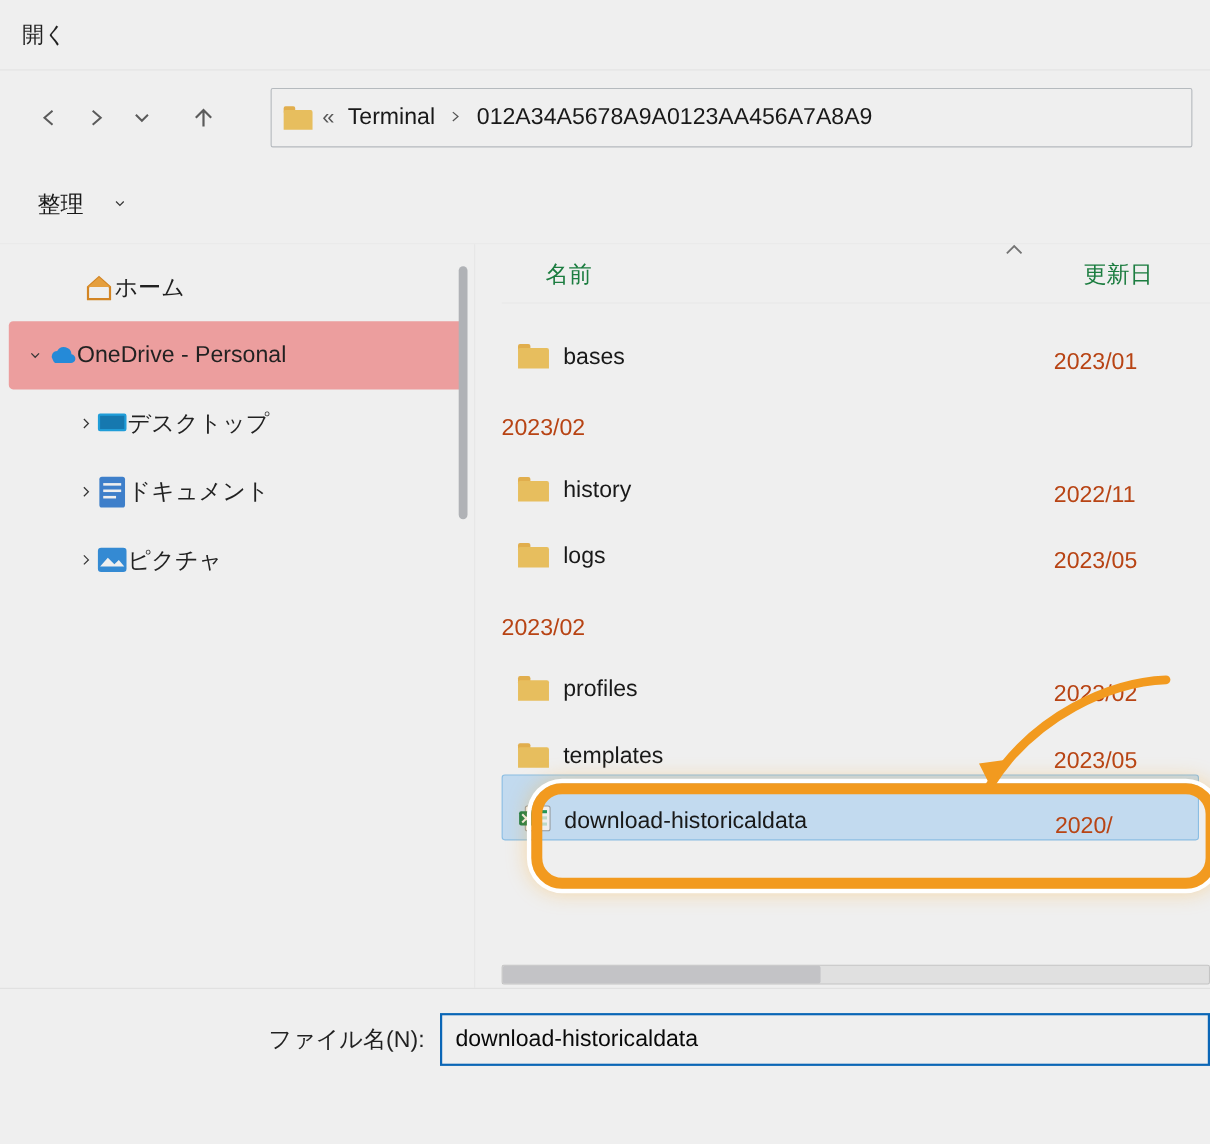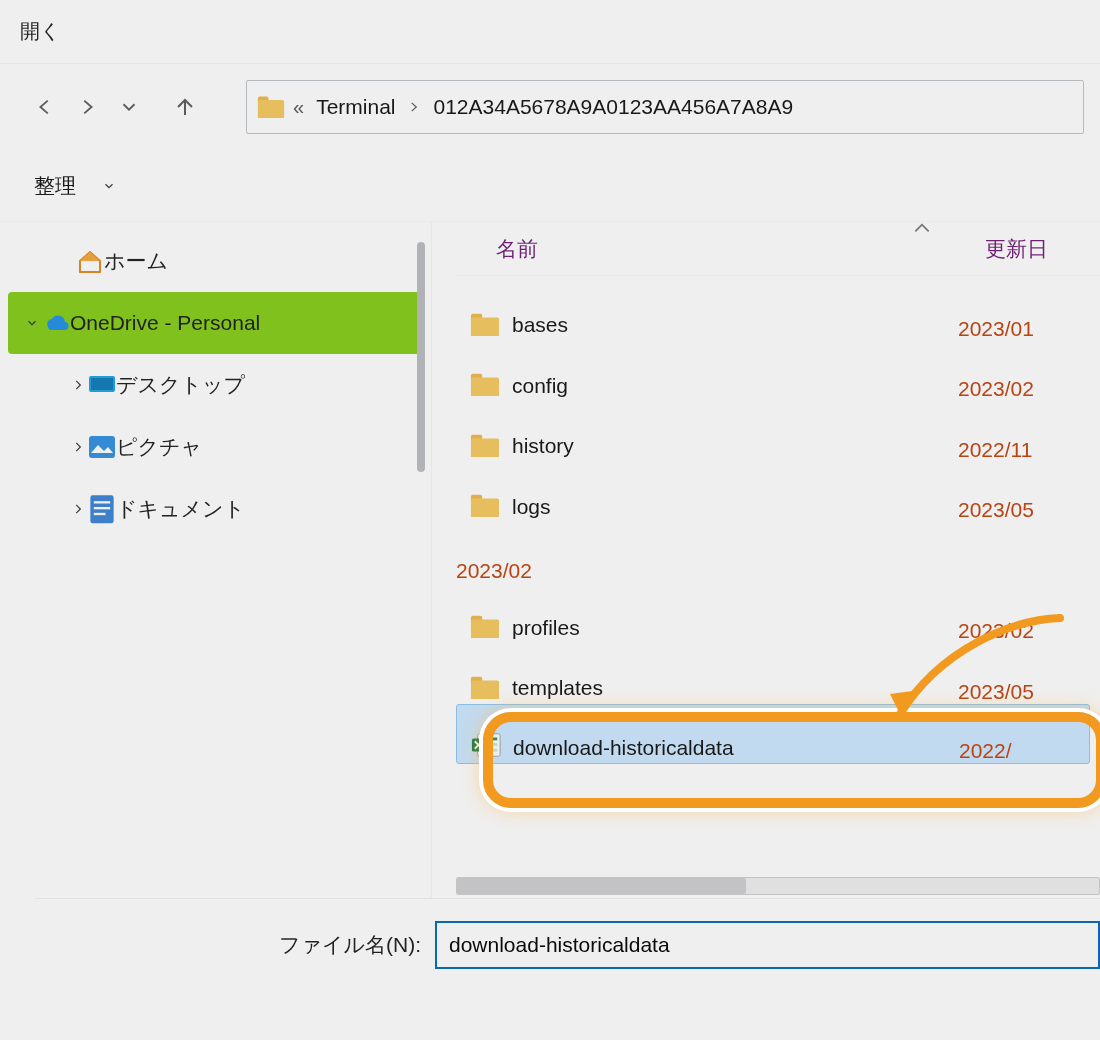--- a/index.html
+++ b/index.html
@@ -74,34 +74,34 @@
     background: #b9bcc0; border-radius: 4px;
   }
   .tree-row {
     display: flex; align-items: center; height: 62px;
     font-size: 21px;
     padding-left: 0; padding-right: 18px;
   }
   .tree-row.root { padding-left: 56px; }
   .tree-row.top  { padding-left: 22px; }
   .tree-row.child{ padding-left: 68px; }
-  .tree-row.sel { background: #84cc16; border-radius: 4px; margin: 0 8px; padding-right: 10px; }
+  .tree-row.sel { background: #fca5a5; border-radius: 4px; margin: 0 8px; padding-right: 10px; }
   .tree-row.top.sel  { padding-left: 14px; }
   .expander { width: 20px; display:flex; justify-content:center; }
   .expander svg { width: 14px; height: 14px; stroke: #333; stroke-width: 2; fill: none; }
   .tree-icon { width: 28px; height: 28px; display: inline-flex; align-items: center; justify-content:center; }
 
   
   .filepane {
     flex: 1; position: relative; overflow: hidden;
     padding-left: 24px;
   }
   .filehead {
     height: 54px; display: flex; align-items: center;
-    font-size: 21px; color: #701a75;
+    font-size: 21px; color: #15803d;
     border-bottom: 1px solid rgba(0,0,0,0.03);
   }
   .col-name { flex: 0 0 490px; padding-left: 40px; display:flex; align-items:center; gap:6px;}
   .col-date { flex: 1; margin-left: 39px; }
   .sort-ind { position: absolute; left: 480px; top: -6px; }
   .sort-ind svg { width: 20px; height: 12px; stroke: #777; stroke-width: 2; fill: none; }
 
   .filelist { position: relative; padding-top: 4px; }
   .filerow {
     height: 60.5px; display: flex; align-items: flex-end;
@@ -140,21 +140,20 @@
     pointer-events: none;
   }
 
   
   .footer {
     height: 120px;
     display: flex; align-items: flex-start;
     padding: 22px 0 0 0;
     border-top: 1px solid rgba(0,0,0,0.06);
     background: #fff;
-    margin-left: 35px;
   }
   .fn-label {
     width: 400px; text-align: right; font-size: 21px; padding-right: 14px;
     padding-top: 10px;
   }
   .fn-input {
     flex: 1; height: 48px;
     border: 2px solid #0067c0;
     background: #fff;
     font-size: 21px;
@@ -270,43 +269,43 @@
         <span>デスクトップ</span>
       </div>
 
       <div class="tree-row child">
         <span class="expander">
           <svg viewBox="0 0 24 24">
               <path d="M9 5 L16 12 L9 19"></path>
             </svg>
         </span>
         <span class="tree-icon">
-          <svg viewBox="0 0 28 24">
-              <rect x="1" y="1" width="26" height="22" rx="3" fill="#2f8fe0"></rect>
-              <path d="M3 18 L10 10 L16 16 L20 12 L25 18 Z" fill="#fff"></path>
-            </svg>
-        </span>
-        <span>ピクチャ</span>
-      </div>
-
-      <div class="tree-row child">
-        <span class="expander">
-          <svg viewBox="0 0 24 24">
-              <path d="M9 5 L16 12 L9 19"></path>
-            </svg>
-        </span>
-        <span class="tree-icon">
           <svg viewBox="0 0 24 28">
               <rect x="2" y="2" width="20" height="24" rx="2" fill="#3a83d6"></rect>
               <rect x="5" y="7" width="14" height="2" fill="#fff"></rect>
               <rect x="5" y="12" width="14" height="2" fill="#fff"></rect>
               <rect x="5" y="17" width="10" height="2" fill="#fff"></rect>
             </svg>
         </span>
         <span>ドキュメント</span>
+      </div>
+
+      <div class="tree-row child">
+        <span class="expander">
+          <svg viewBox="0 0 24 24">
+              <path d="M9 5 L16 12 L9 19"></path>
+            </svg>
+        </span>
+        <span class="tree-icon">
+          <svg viewBox="0 0 28 24">
+              <rect x="1" y="1" width="26" height="22" rx="3" fill="#2f8fe0"></rect>
+              <path d="M3 18 L10 10 L16 16 L20 12 L25 18 Z" fill="#fff"></path>
+            </svg>
+        </span>
+        <span>ピクチャ</span>
       </div>
 
       <div class="sidebar-scroll"></div>
     </div>
 
     <div class="filepane">
       <div class="sort-ind">
         <svg viewBox="0 0 24 14">
             <path d="M4 11 L12 3 L20 11"></path>
           </svg>
@@ -327,29 +326,20 @@
   <svg class="folder-icon svg-folder" viewBox="0 0 32 26">
     <rect class="tab" x="1" y="3" width="12" height="8" rx="2"></rect>
     <rect class="body" x="1" y="7" width="30" height="18" rx="2"></rect>
   </svg>
 </span>
               <span>bases</span>
             </div>
             <div class="fdate">2023/01</div>
           </div>
           <div class="filerow">
-            <div class="fname">
-              <span>
-  <svg class="folder-icon svg-folder" viewBox="0 0 32 26">
-    <rect class="tab" x="1" y="3" width="12" height="8" rx="2"></rect>
-    <rect class="body" x="1" y="7" width="30" height="18" rx="2"></rect>
-  </svg>
-</span>
-              <span>config</span>
-            </div>
             <div class="fdate">2023/02</div>
           </div>
           <div class="filerow">
             <div class="fname">
               <span>
   <svg class="folder-icon svg-folder" viewBox="0 0 32 26">
     <rect class="tab" x="1" y="3" width="12" height="8" rx="2"></rect>
     <rect class="body" x="1" y="7" width="30" height="18" rx="2"></rect>
   </svg>
 </span>
@@ -403,21 +393,21 @@
     <rect x="7" y="1" width="24" height="24" rx="2" fill="#ffffff" stroke="#9aa0a6"></rect>
     <rect x="10" y="5" width="18" height="3" fill="#1f9b55"></rect>
     <rect x="10" y="11" width="18" height="3" fill="#c7e8d4"></rect>
     <rect x="10" y="17" width="18" height="3" fill="#c7e8d4"></rect>
     <rect x="1" y="6" width="14" height="14" rx="2" fill="#107c41"></rect>
     <path d="M4 9 L8 13 L4 17 M12 9 L8 13 L12 17" stroke="#fff" stroke-width="2" fill="none"></path>
   </svg>
 </span>
               <span>download-historicaldata</span>
             </div>
-            <div class="fdate">2022/</div>
+            <div class="fdate">2020/</div>
           </div>
         </div>
 
       <div class="file-hscroll">
         <div class="track">
             <div class="thumb"></div>
           </div>
       </div>
     </div>
   </div>

